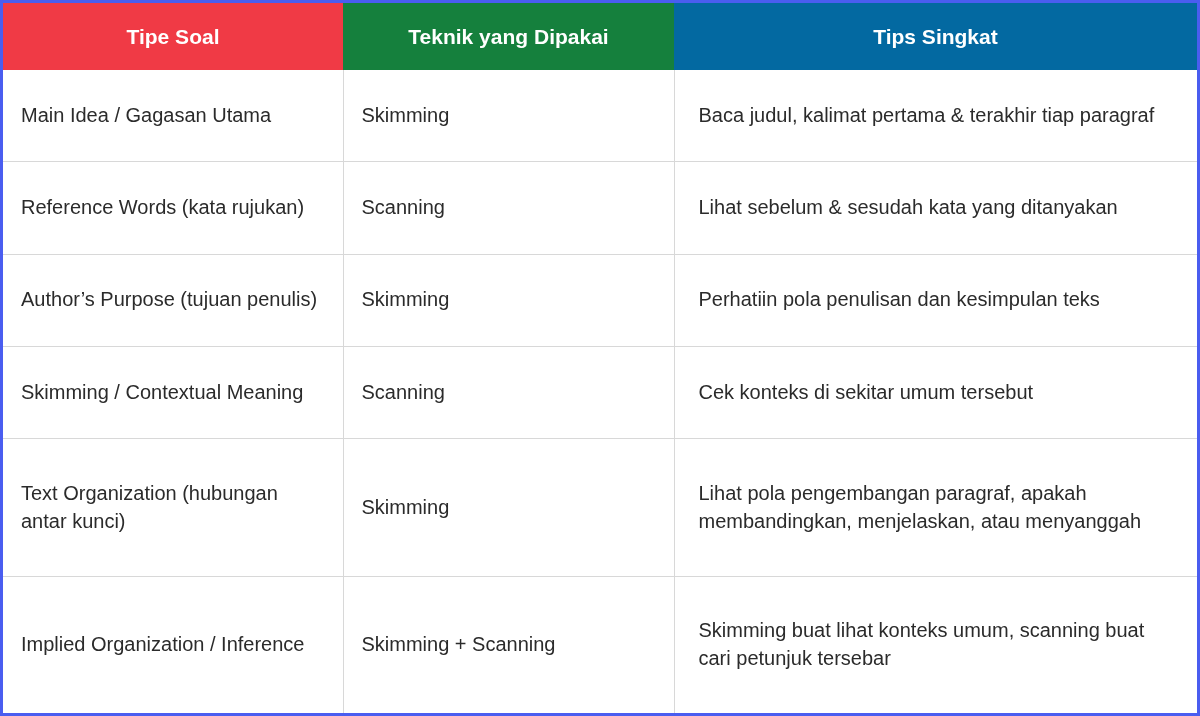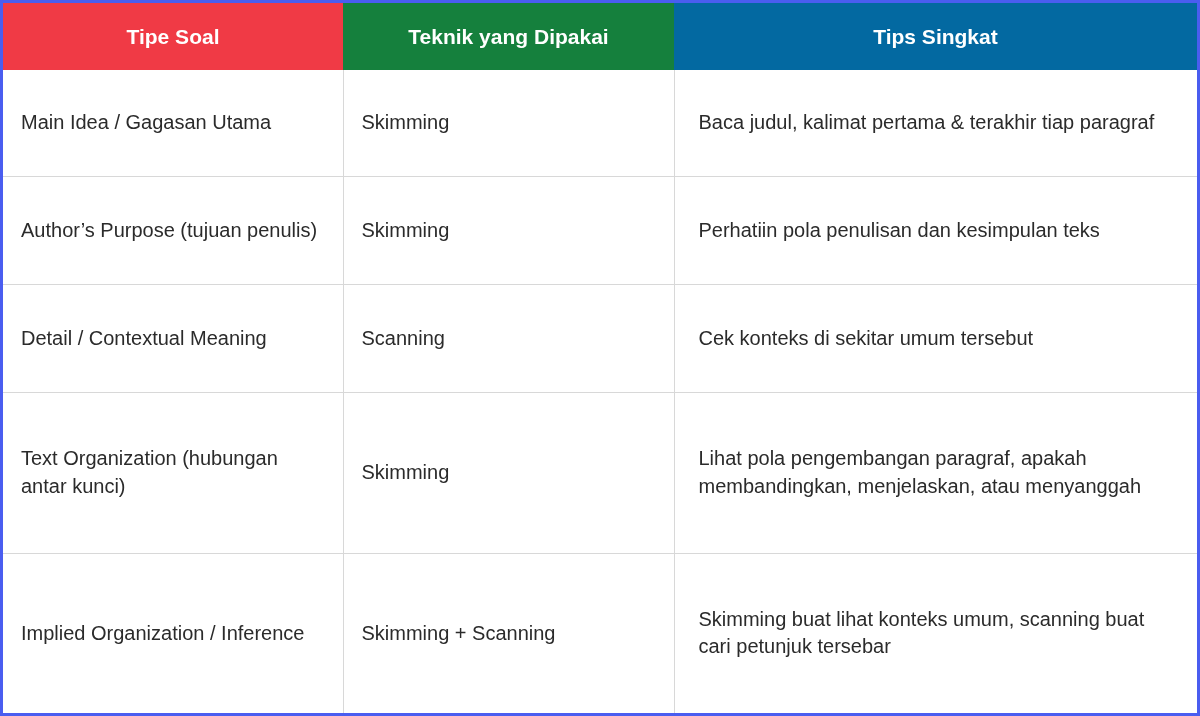--- a/index.html
+++ b/index.html
@@ -79,26 +79,31 @@
         <th class="h3">Tips Singkat</th>
       </tr>
     </thead>
     <tbody>
       <tr>
         <td class="col1">Main Idea / Gagasan Utama</td>
         <td class="col2">Skimming</td>
         <td class="col3">Baca judul, kalimat pertama &amp; terakhir tiap paragraf</td>
       </tr>
       <tr>
+        <td class="col1">Reference Words (kata rujukan)</td>
+        <td class="col2">Scanning</td>
+        <td class="col3">Lihat sebelum &amp; sesudah kata yang ditanyakan</td>
+      </tr>
+      <tr>
         <td class="col1">Author’s Purpose (tujuan penulis)</td>
         <td class="col2">Skimming</td>
         <td class="col3">Perhatiin pola penulisan dan kesimpulan teks</td>
       </tr>
       <tr>
-        <td class="col1">Detail / Contextual Meaning</td>
+        <td class="col1">Skimming / Contextual Meaning</td>
         <td class="col2">Scanning</td>
         <td class="col3">Cek konteks di sekitar umum tersebut</td>
       </tr>
       <tr>
         <td class="col1">Text Organization (hubungan antar kunci)</td>
         <td class="col2">Skimming</td>
         <td class="col3">Lihat pola pengembangan paragraf, apakah membandingkan, menjelaskan, atau menyanggah</td>
       </tr>
       <tr>
         <td class="col1">Implied Organization / Inference</td>

